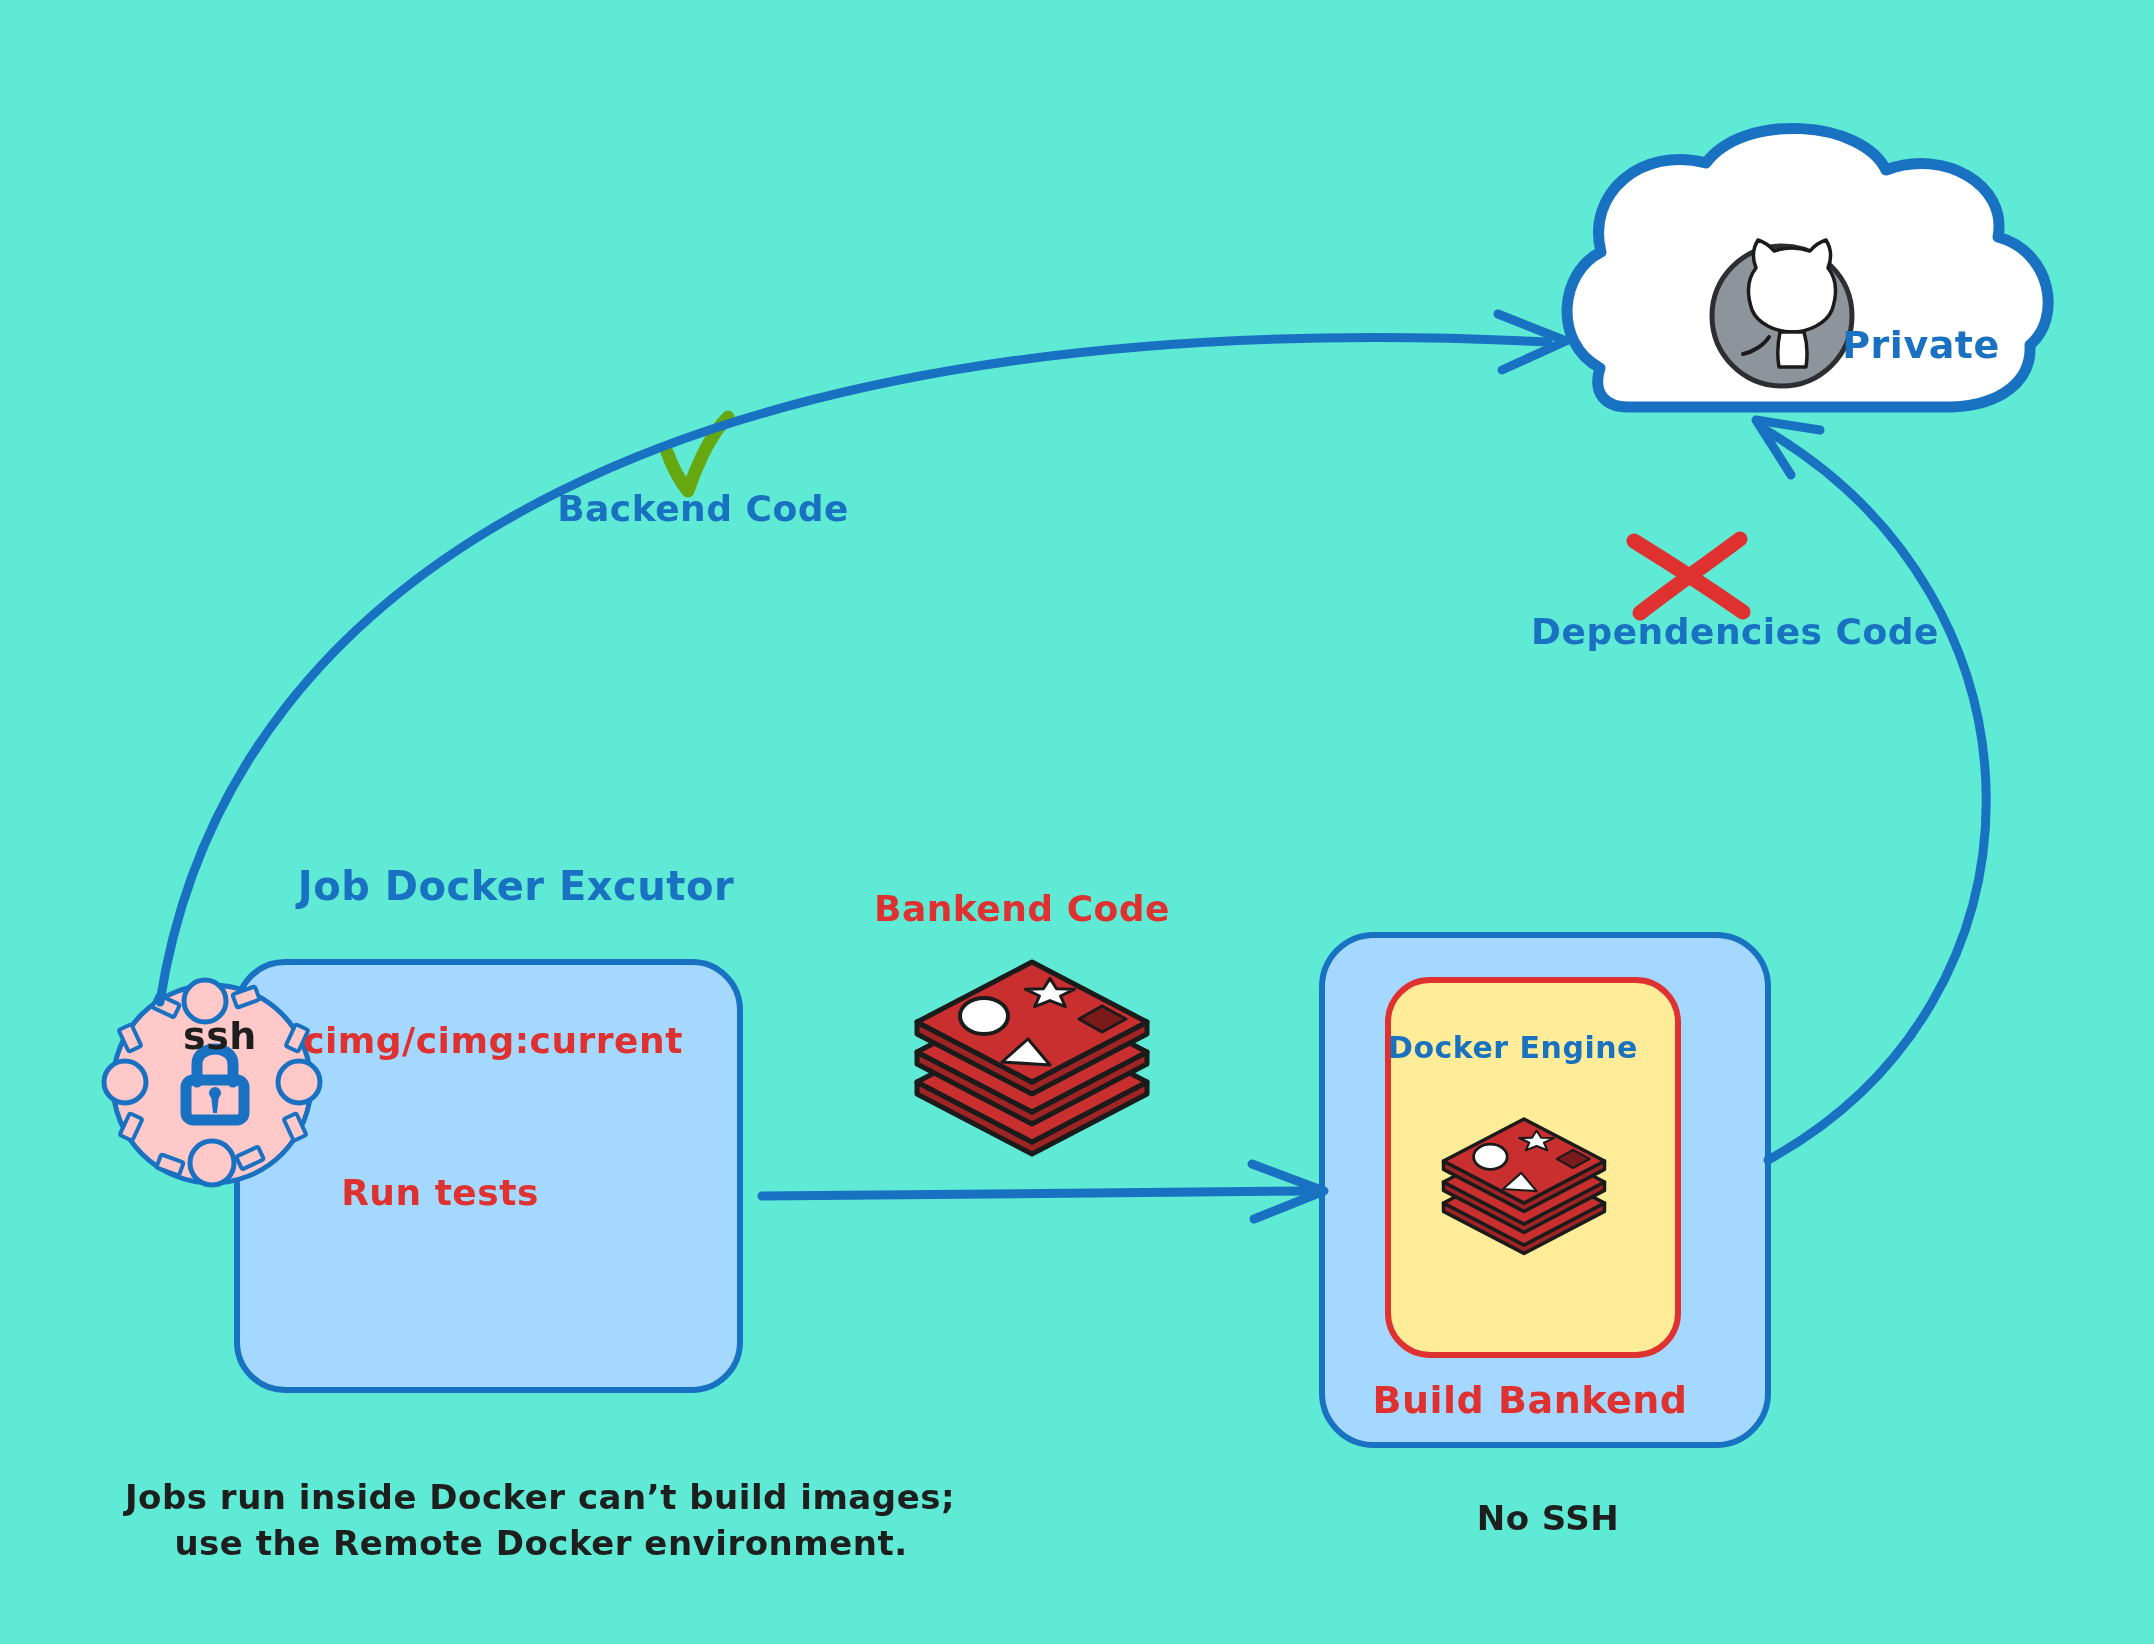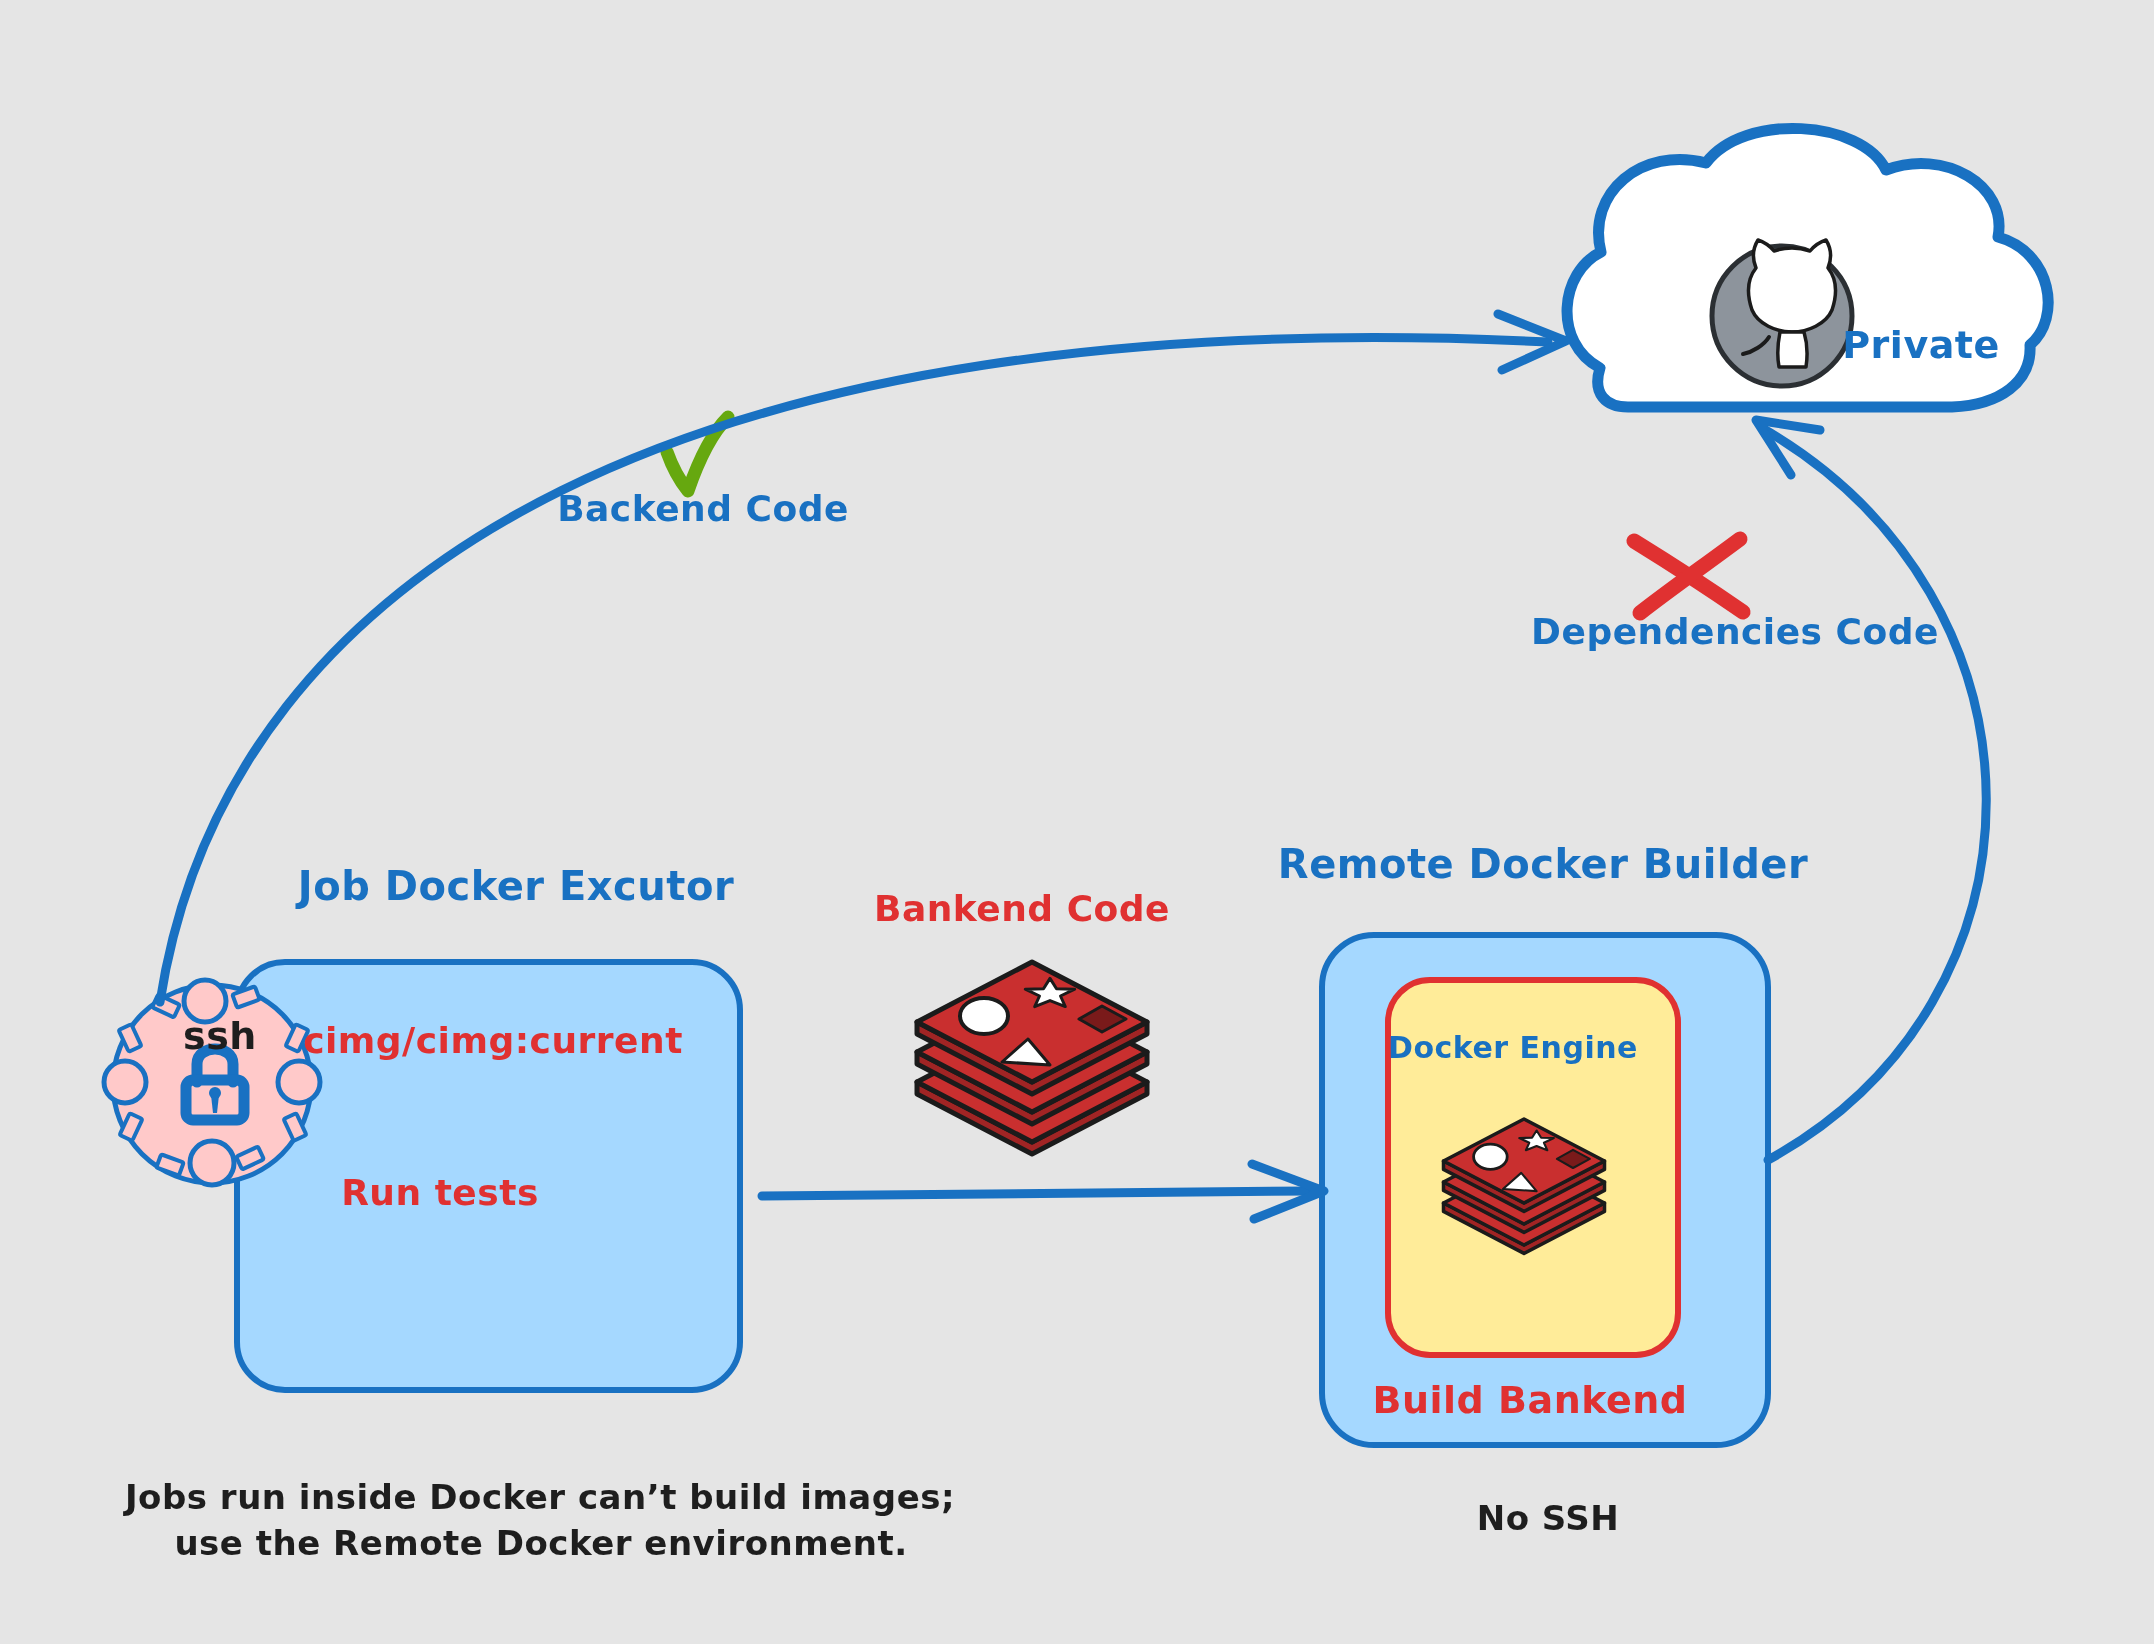--- a/index.html
+++ b/index.html
@@ -1,19 +1,19 @@
 <!DOCTYPE html>
 <html><head>
 <meta charset="utf-8">
 <style>
   html,body{margin:0;padding:0;background:#ffffff;}
   #canvas{
     position:relative;
     width:2154px;height:1644px;
-    background:#e5e5e5;
+    background:#5eead4;
     font-family:"DejaVu Sans","Liberation Sans",sans-serif;
     overflow:hidden;
   }
   #scene{position:absolute;left:0;top:0;width:100%;height:100%;}
   .lbl{
     position:absolute;
     transform:translate(-50%,-50%);
     white-space:nowrap;
     font-weight:700;
     letter-spacing:0.5px;
@@ -154,21 +154,20 @@
   <div class="lbl blue f40" style="left:516px;top:886px;">Job Docker Excutor</div>
 
   <div class="lbl blue f36" style="left:1735px;top:631px;">Dependencies Code</div>
   <div class="lbl red f36" style="left:493px;top:1040px;">cimg/cimg:current</div>
   <div class="lbl red f36" style="left:440px;top:1192px;">Run tests</div>
 
   <div class="lbl dark f38" style="left:220px;top:1036px;">ssh</div>
 
   <div class="lbl red f36" style="left:1022px;top:908px;">Bankend Code</div>
 
-  <div class="lbl blue f40" style="left:1543px;top:864px;">Remote Docker Builder</div>
   <div class="lbl blue f30" style="left:1513px;top:1047px;">Docker Engine</div>
   <div class="lbl red f38" style="left:1530px;top:1400px;">Build Bankend</div>
 
   <div class="lbl dark f34" style="left:541px;top:1543px;">use the Remote Docker environment.</div>
   <div class="lbl dark f34" style="left:540px;top:1497px;">Jobs run inside Docker can’t build images;</div>
 
   <div class="lbl dark f34" style="left:1548px;top:1518px;">No SSH</div>
 
 </div>
 

